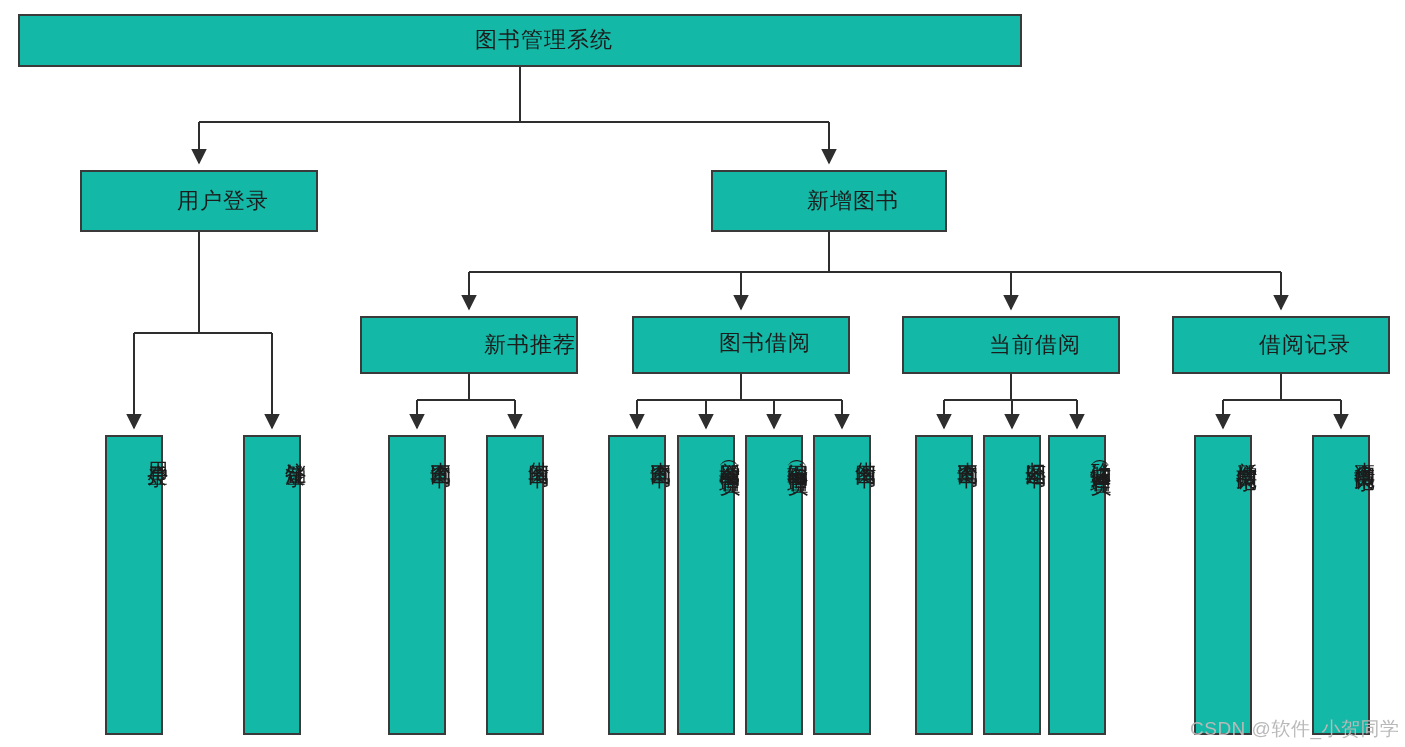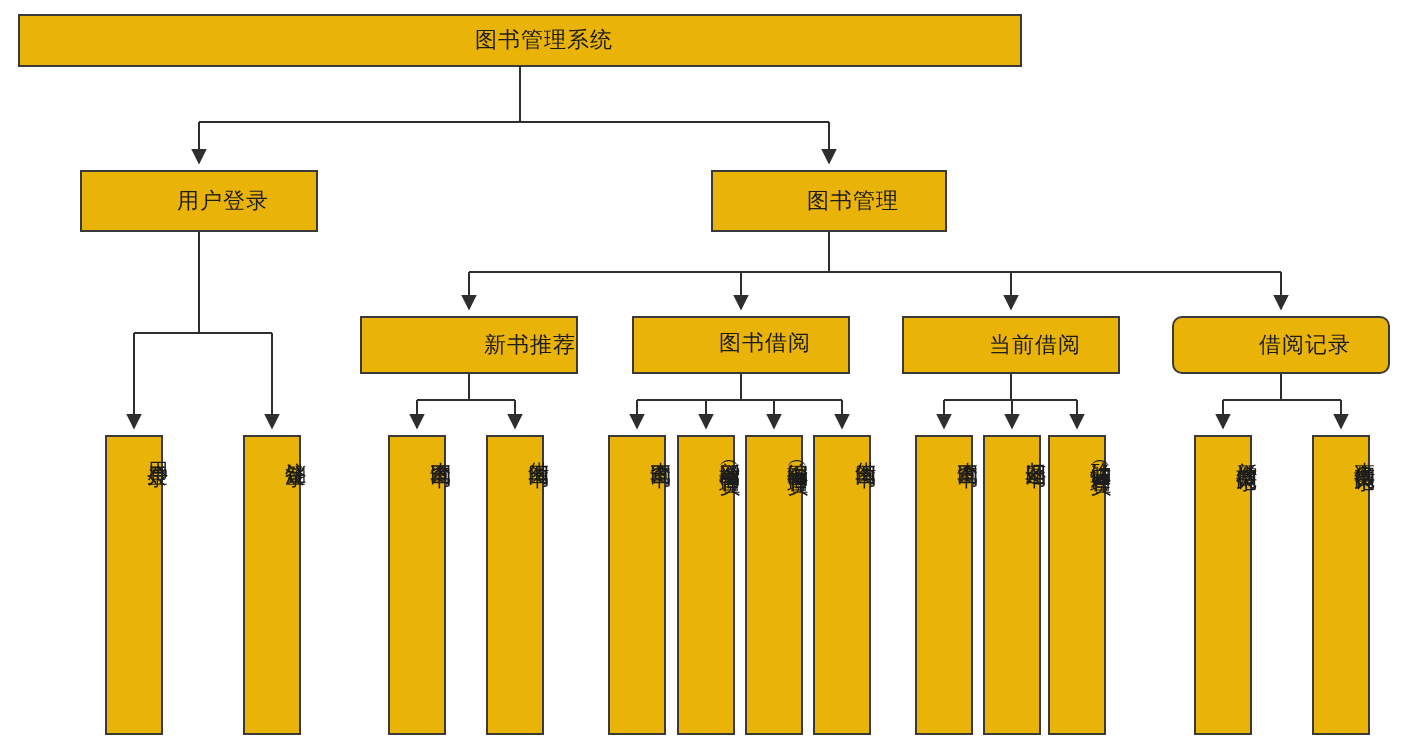--- a/index.html
+++ b/index.html
@@ -22,21 +22,21 @@
     position: absolute;
     left: 0;
     top: 0;
     width: 1405px;
     height: 747px;
   }
   .node {
     position: absolute;
     box-sizing: border-box;
     border: 2px solid #3a3a3a;
-    background: #eab308;
+    background: #14b8a6;
     display: flex;
     align-items: center;
     justify-content: center;
     color: #1c1c1c;
     padding-left: 48px;
   }
   .node-h .node-label {
     font-size: 22px;
     line-height: 1.2;
     letter-spacing: 1px;
@@ -121,35 +121,35 @@
 
   <div class="node node-h" style="left: 18px; top: 14px; width: 1004px; height: 53px;">
     <span class="node-label">图书管理系统</span>
   </div>
 
   <div id="level2-layer">
       <div class="node node-h" style="left: 80px; top: 170px; width: 238px; height: 62px;">
         <span class="node-label">用户登录</span>
       </div>
       <div class="node node-h" style="left: 711px; top: 170px; width: 236px; height: 62px;">
-        <span class="node-label">图书管理</span>
+        <span class="node-label">新增图书</span>
       </div>
     </div>
 
   <div id="level3-layer">
       <div class="node node-h" style="left: 360px; top: 316px; width: 218px; height: 58px; justify-content: flex-end;">
         <span class="node-label">新书推荐</span>
       </div>
       <div class="node node-h" style="left: 632px; top: 316px; width: 218px; height: 58px; font-family: Liberation Mono, monospace;">
         <span class="node-label">图书借阅</span>
       </div>
       <div class="node node-h" style="left: 902px; top: 316px; width: 218px; height: 58px; font-family: Liberation Serif, serif;">
         <span class="node-label">当前借阅</span>
       </div>
-      <div class="node node-h" style="left: 1172px; top: 316px; width: 218px; height: 58px; border-radius: 10px;">
+      <div class="node node-h" style="left: 1172px; top: 316px; width: 218px; height: 58px;">
         <span class="node-label">借阅记录</span>
       </div>
     </div>
 
   <div id="leaf-layer">
       <div class="node node-v" style="left: 105px; top: 435px; width: 58px; height: 300px;">
         <span class="node-label">用户登录</span>
       </div>
       <div class="node node-v" style="left: 243px; top: 435px; width: 58px; height: 300px;">
         <span class="node-label">注销登录</span>
@@ -182,13 +182,14 @@
         <span class="node-label">确认归还（管理员）</span>
       </div>
       <div class="node node-v" style="left: 1194px; top: 435px; width: 58px; height: 300px;">
         <span class="node-label">新增借阅记录</span>
       </div>
       <div class="node node-v" style="left: 1312px; top: 435px; width: 58px; height: 300px;">
         <span class="node-label">查询借阅记录</span>
       </div>
     </div>
 
+  <div class="watermark" style="left: 1190px; top: 716px;">CSDN @软件_小贺同学</div>
 </div>
 
 </body></html>

